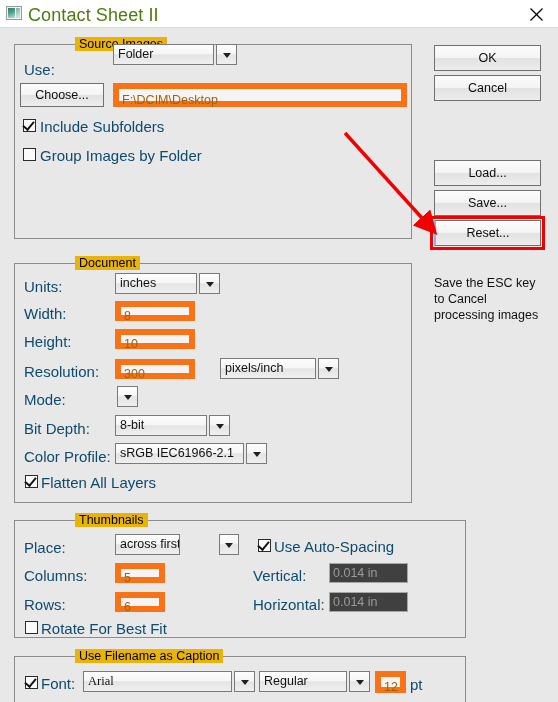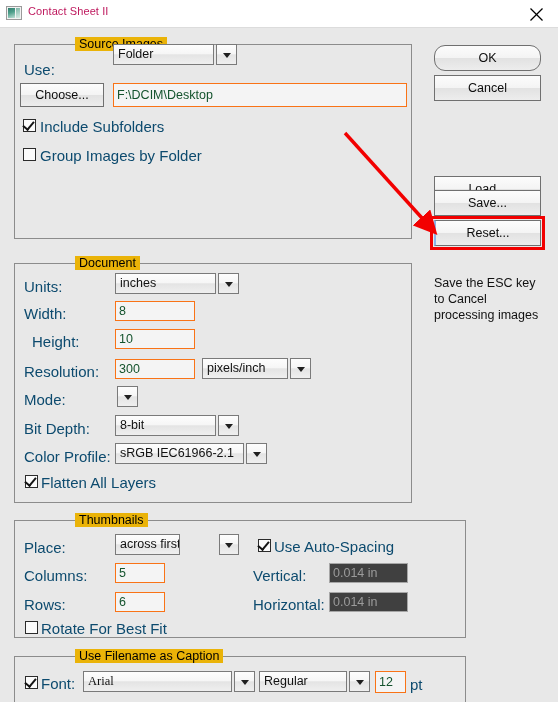--- a/index.html
+++ b/index.html
@@ -38,22 +38,22 @@
     position: absolute; left: 1px; top: 1px; width: 7px; height: 10px;
     background: linear-gradient(160deg, #2f7d6e 0%, #4fa08c 45%, #bfe0d6 100%);
   }
   #title-icon .sq2 {
     position: absolute; left: 9px; top: 1px; width: 4px; height: 10px;
     background: linear-gradient(160deg, #7fb6a8 0%, #d8ece5 100%);
   }
   #title-text {
     position: absolute;
     left: 28px; top: 5px;
-    font-size: 11px;
-    color: #be185d;
+    font-size: 18px;
+    color: #4d7c0f;
     letter-spacing: 0.1px;
   }
   #close-button {
     position: absolute;
     right: 0; top: 0;
     width: 44px; height: 27px;
     cursor: default;
   }
   #close-button svg { position: absolute; left: 16px; top: 8px; }
 
@@ -79,25 +79,25 @@
     position: absolute;
     font-size: 15px;
     color: #0c4a6e;
     white-space: nowrap;
   }
 
   
   .textinput {
     position: absolute;
     box-sizing: border-box;
-    border: 1px solid #f97316;
+    border: 6px solid #f97316;
     background: #f4f4f4;
     font-family: "Liberation Sans", sans-serif;
     font-size: 12.5px;
-    color: #14532d;
+    color: #a16207;
     padding: 0 2px 0 3px;
     line-height: 18px;
     height: 20px;
     outline: none;
   }
   .textinput.disabled {
     border: 1px solid #a6a6a6;
     background: #404040;
     color: #9b9b9b;
   }
@@ -233,45 +233,45 @@
 <div class="lbl" style="left:40px; top:118px;">Include Subfolders</div>
 
 <div class="checkbox" style="left:23px; top:148px;"></div>
 <div class="lbl" style="left:40px; top:147px;">Group Images by Folder</div>
 
 <div class="groupbox" style="left:14px; top:263px; width:398px; height:240px;">
   <div class="group-title">Document</div>
 </div>
 
 <div class="lbl" style="left:24px; top:278px;">Units:</div>
-<div class="combo" style="left:115px; top:273px; width:124px;">
+<div class="combo" style="left:115px; top:273px; width:105px;">
   <div class="combo-field">inches</div>
   <div class="combo-arrow"></div>
 </div>
 
 <div class="lbl" style="left:24px; top:305px;">Width:</div>
 <div class="textinput" style="left:115px; top:301px; width:80px;">8</div>
 
-<div class="lbl" style="left:24px; top:333px;margin-left:8px;">Height:</div>
+<div class="lbl" style="left:24px; top:333px;">Height:</div>
 <div class="textinput" style="left:115px; top:329px; width:80px;">10</div>
 
 <div class="lbl" style="left:24px; top:363px;">Resolution:</div>
 <div class="textinput" style="left:115px; top:359px; width:80px;">300</div>
-<div class="combo" style="left:202px; top:358px; width:109px;">
+<div class="combo" style="left:220px; top:358px; width:119px;">
   <div class="combo-field">pixels/inch</div>
   <div class="combo-arrow"></div>
 </div>
 
 <div class="lbl" style="left:24px; top:391px;">Mode:</div>
 <div class="combo" style="left:115px; top:386px; width:124px;">
   <div class="combo-arrow"></div>
 </div>
 
 <div class="lbl" style="left:24px; top:420px;">Bit Depth:</div>
-<div class="combo" style="left:115px; top:415px; width:124px;">
+<div class="combo" style="left:115px; top:415px; width:115px;">
   <div class="combo-field">8-bit</div>
   <div class="combo-arrow"></div>
 </div>
 
 <div class="lbl" style="left:24px; top:448px;">Color Profile:</div>
 <div class="combo" style="left:115px; top:443px; width:152px;">
   <div class="combo-field">sRGB IEC61966-2.1</div>
   <div class="combo-arrow"></div>
 </div>
 
@@ -316,24 +316,24 @@
   <div class="combo-field">Arial</div>
   <div class="combo-arrow"></div>
 </div>
 <div class="combo" style="left:259px; top:671px; width:111px;">
   <div class="combo-field">Regular</div>
   <div class="combo-arrow"></div>
 </div>
 <div class="textinput" style="left:375px; top:671px; width:31px; height:22px; line-height:20px;">12</div>
 <div class="lbl" style="left:410px; top:676px;">pt</div>
 
-<div class="pushbtn" style="left:434px; top:45px; width:107px;border-radius:11px;">OK</div>
+<div class="pushbtn" style="left:434px; top:45px; width:107px;">OK</div>
 <div class="pushbtn" style="left:434px; top:75px; width:107px;">Cancel</div>
 
-<div class="pushbtn" style="left:434px; top:176px; width:107px;">Load...</div>
+<div class="pushbtn" style="left:434px; top:160px; width:107px;">Load...</div>
 <div class="pushbtn" style="left:434px; top:190px; width:107px;">Save...</div>
 <div class="pushbtn focused" style="left:434px; top:220px; width:107px;">Reset...</div>
 
 <div id="side-note" style="left:434px; top:275px;">Save the ESC key to Cancel processing images</div>
 
 <div id="red-highlight" style="left:430px; top:216px; width:115px; height:34px;"></div>
 
 <svg id="red-arrow">
   <defs>
     <marker id="ah" markerWidth="7" markerHeight="7" refX="4.2" refY="3.5" orient="auto">

